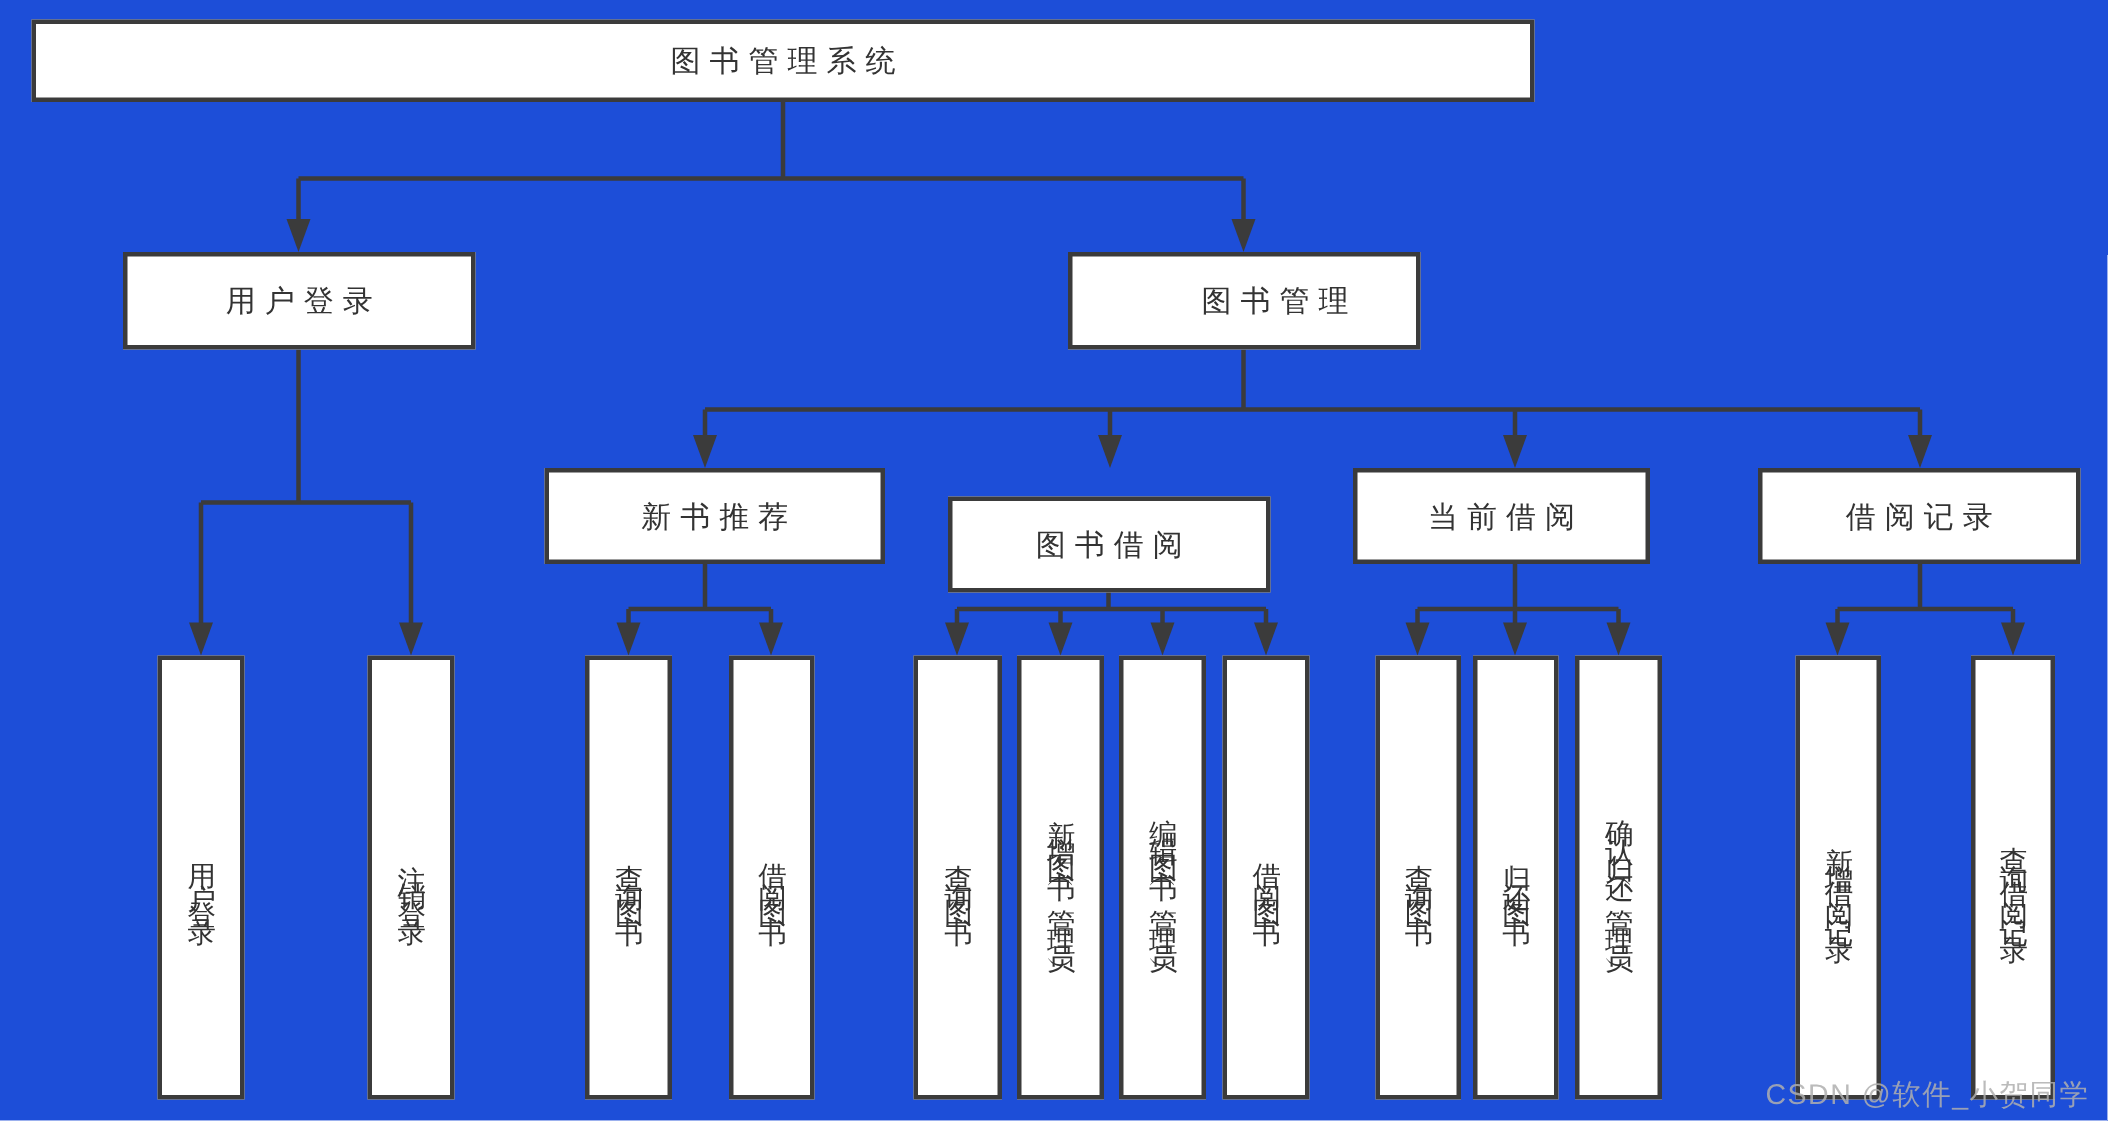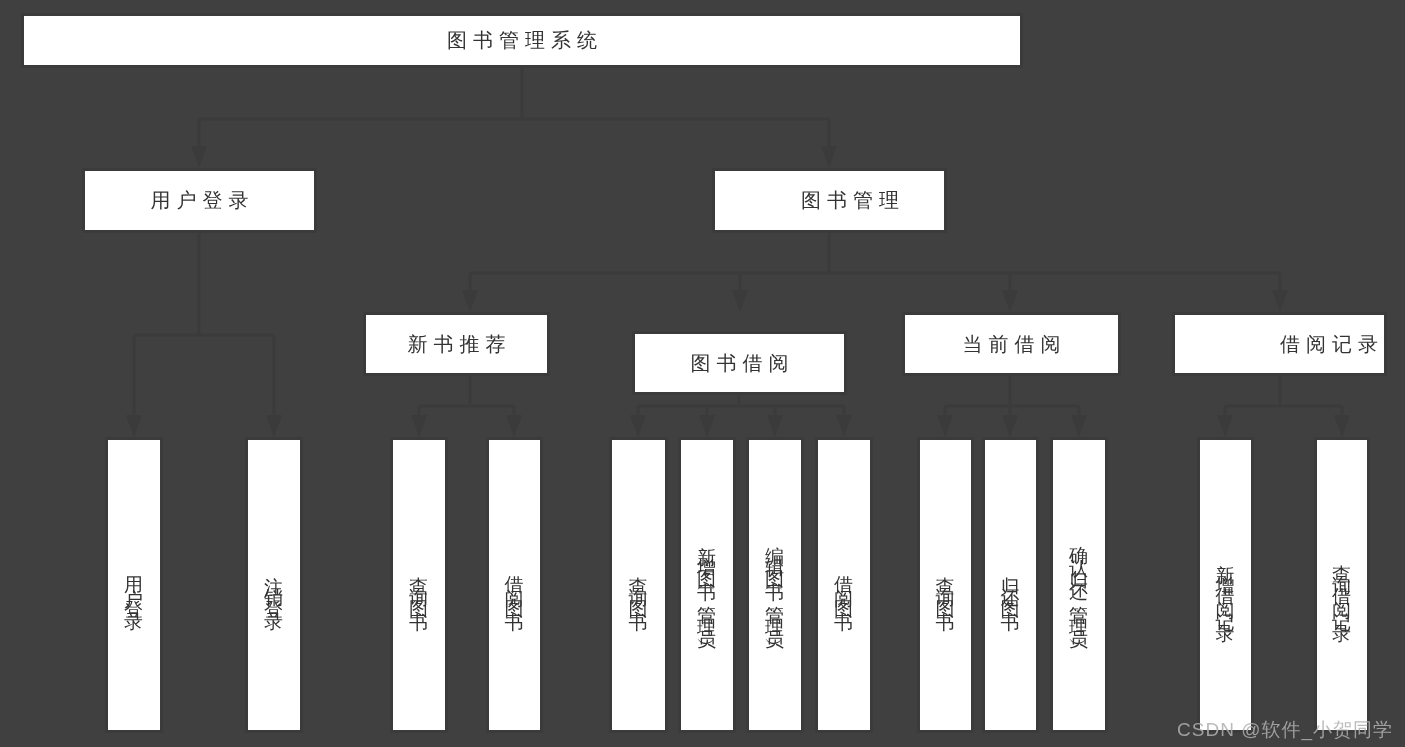--- a/index.html
+++ b/index.html
@@ -1,20 +1,20 @@
 <!DOCTYPE html>
 <html><head>
 <meta charset="utf-8">
 <style>
   html, body { margin: 0; padding: 0; background: #ffffff; }
   .stage {
     position: relative;
     width: 1405px;
     height: 747px;
-    background: #404040;
+    background: #1d4ed8;
     overflow: hidden;
     font-family: "Liberation Sans", sans-serif;
   }
   .wires {
     position: absolute;
     left: 0; top: 0;
     width: 1405px; height: 747px;
   }
   .node {
     position: absolute;
@@ -92,30 +92,30 @@
     <span>图书管理系统</span>
   </div>
 
   <div class="node" style="left:82px; top:168px; width:235px; height:65px;">
     <span>用户登录</span>
   </div>
   <div class="node" style="left:712px; top:168px; width:235px; height:65px;padding-left:41px;">
     <span>图书管理</span>
   </div>
 
-  <div class="node" style="left:363px; top:312px; width:187px; height:64px;">
+  <div class="node" style="left:363px; top:312px; width:227px; height:64px;">
     <span>新书推荐</span>
   </div>
   <div class="node" style="left:632px; top:312px; width:215px; height:64px;margin-top:19px;">
     <span>图书借阅</span>
   </div>
-  <div class="node" style="left:902px; top:312px; width:219px; height:64px;">
+  <div class="node" style="left:902px; top:312px; width:198px; height:64px;">
     <span>当前借阅</span>
   </div>
-  <div class="node" style="left:1172px; top:312px; width:215px; height:64px;justify-content:flex-end;">
+  <div class="node" style="left:1172px; top:312px; width:215px; height:64px;">
     <span>借阅记录</span>
   </div>
 
   <div class="node leaf" style="left:105px; top:437px; width:58px; height:296px;">
     <span>用户登录</span>
   </div>
   <div class="node leaf" style="left:245px; top:437px; width:58px; height:296px;">
     <span>注销登录</span>
   </div>
 

